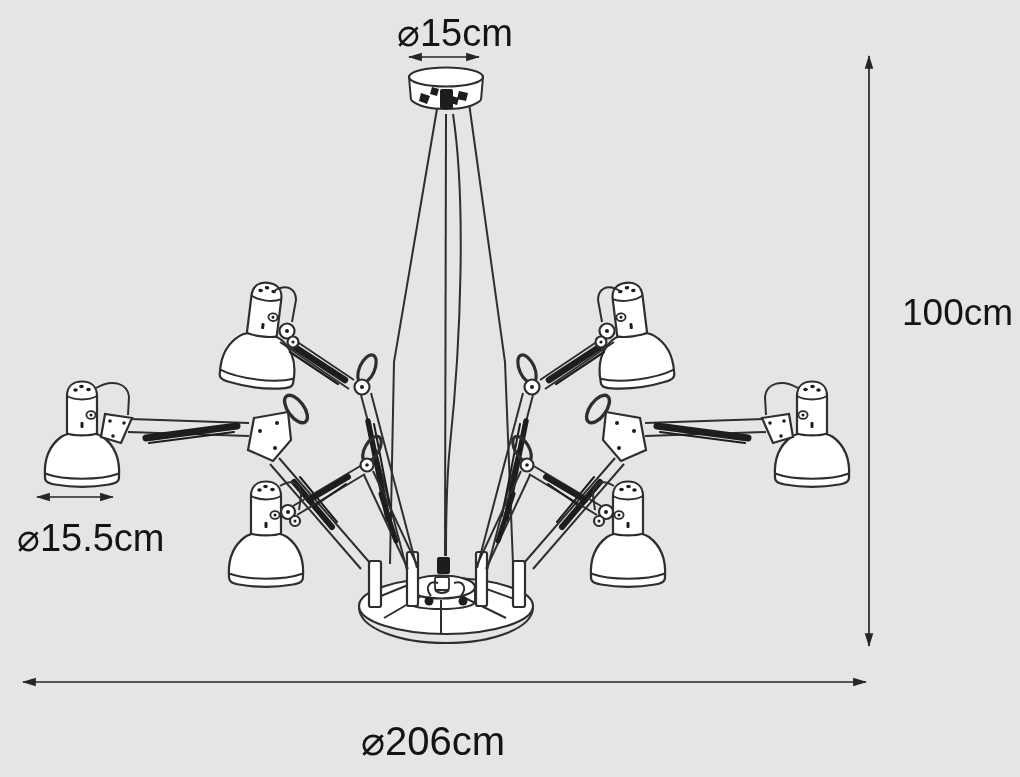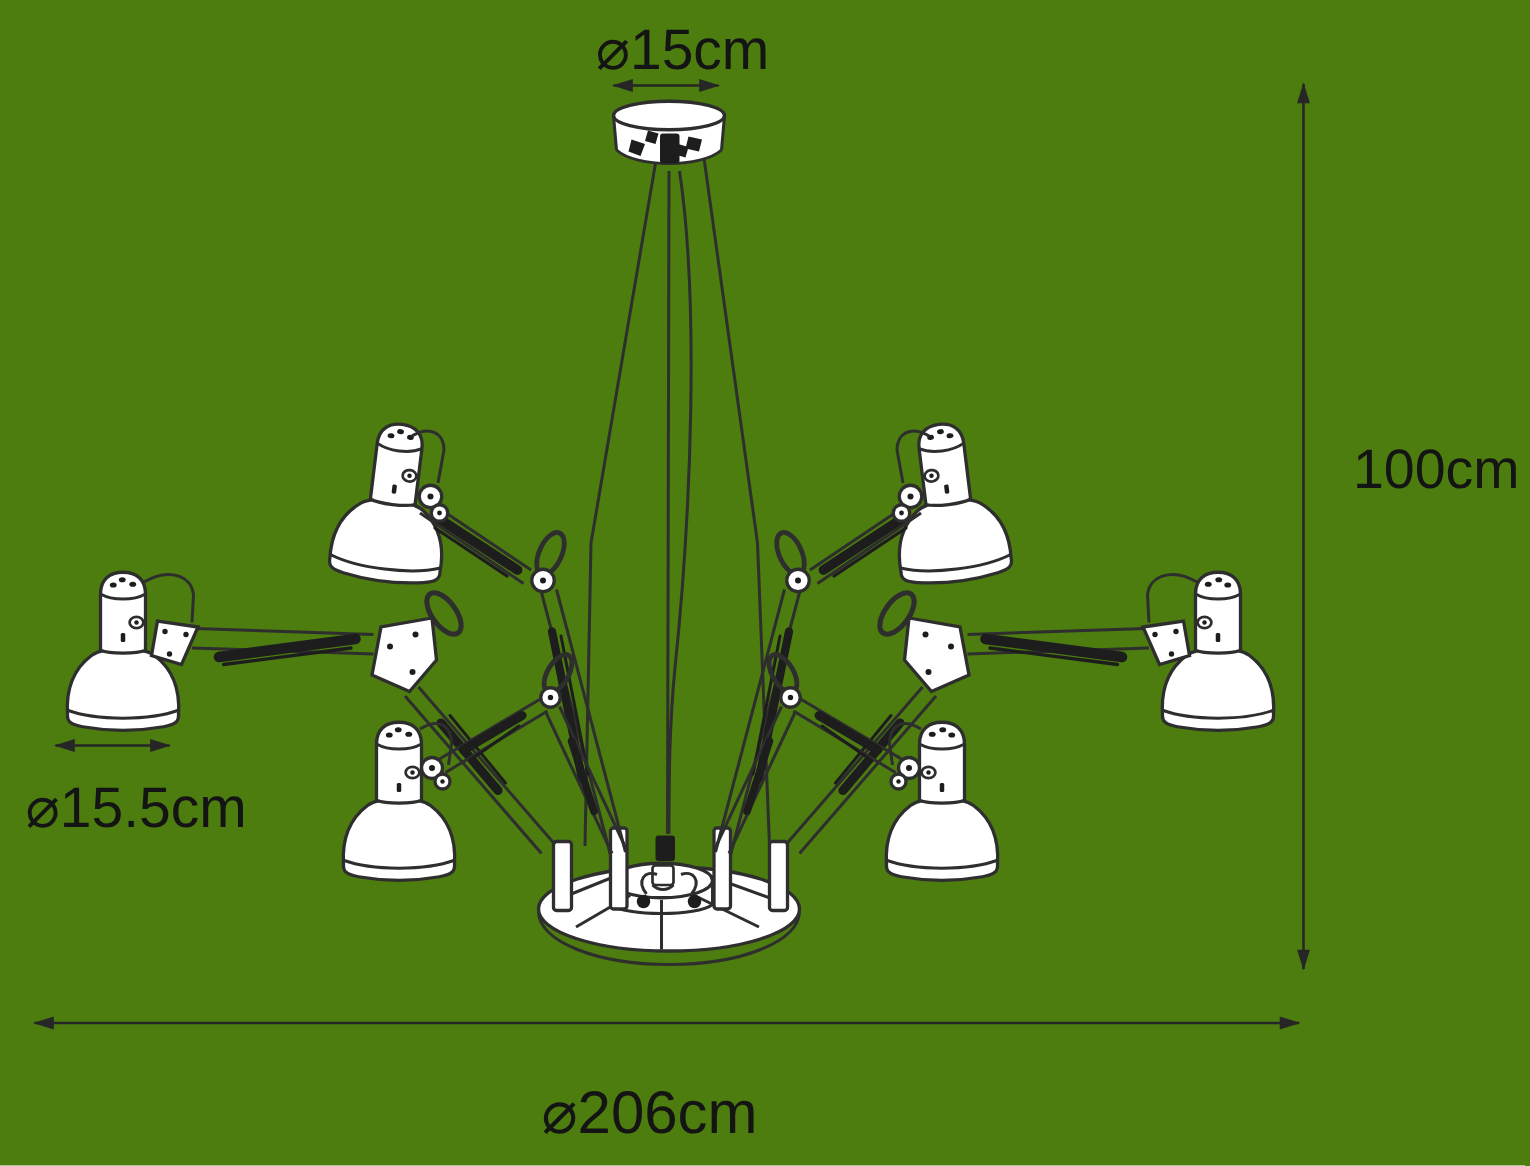--- a/index.html
+++ b/index.html
@@ -1,19 +1,19 @@
 <!DOCTYPE html>
 <html><head>
 <meta charset="utf-8">
 <style>
   html,body{margin:0;padding:0;background:#ffffff;}
   .stage{
     position:relative;
     width:1020px;height:777px;
-    background:#4d7c0f;
+    background:#e5e5e5;
     overflow:hidden;
     font-family:"Liberation Sans","DejaVu Sans",sans-serif;
   }
   svg{display:block;}
   .dim-text{
     font-family:"Liberation Sans","DejaVu Sans",sans-serif;
     font-weight:400;
     fill:#141414;
   }
   .ln{stroke:#2e2e2e;fill:none;stroke-width:2;}

